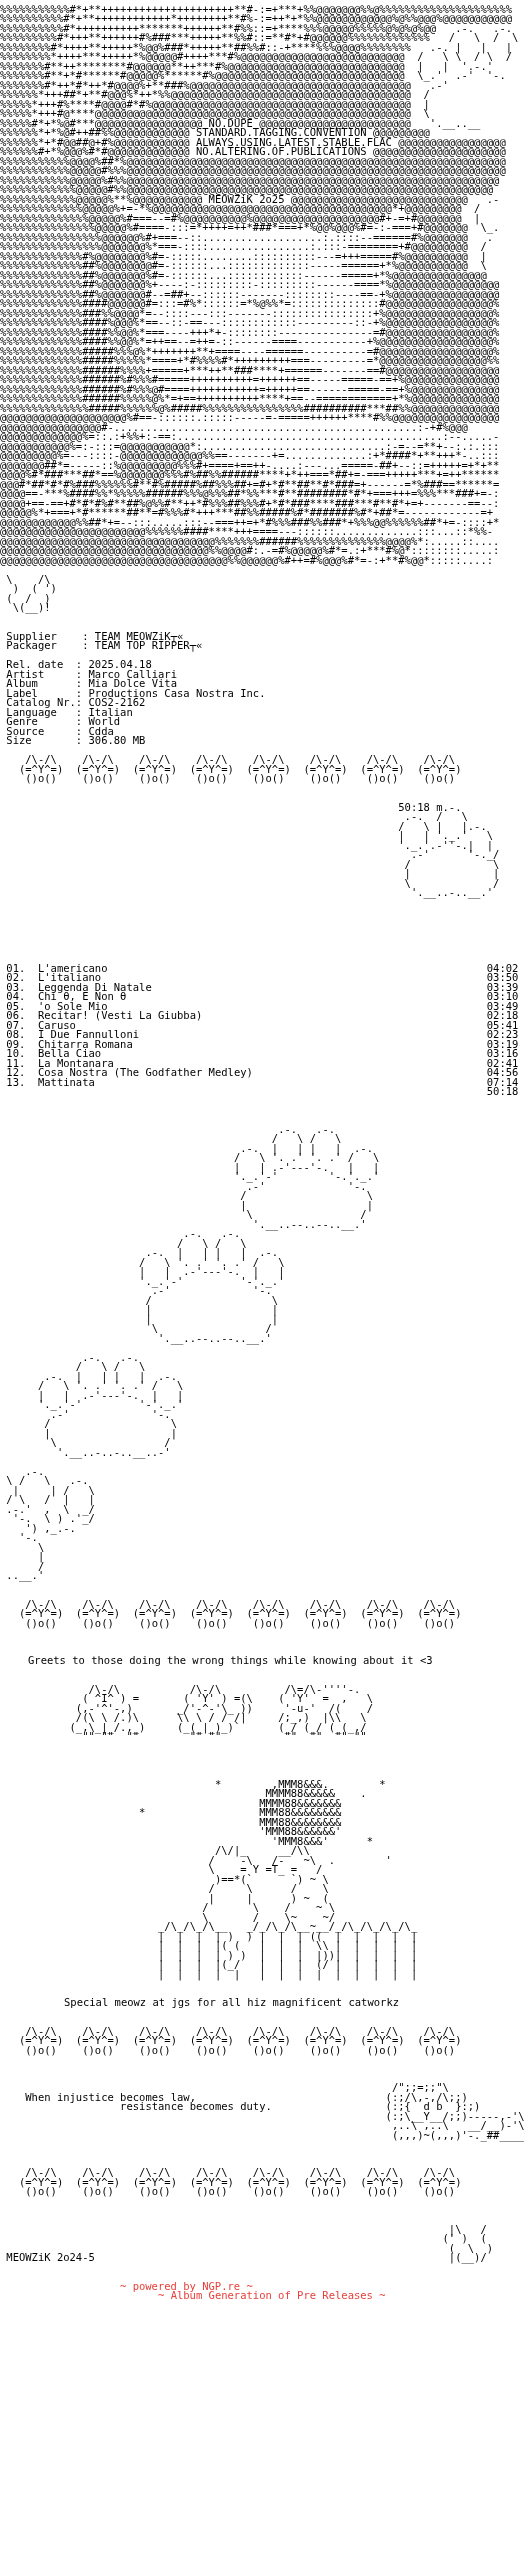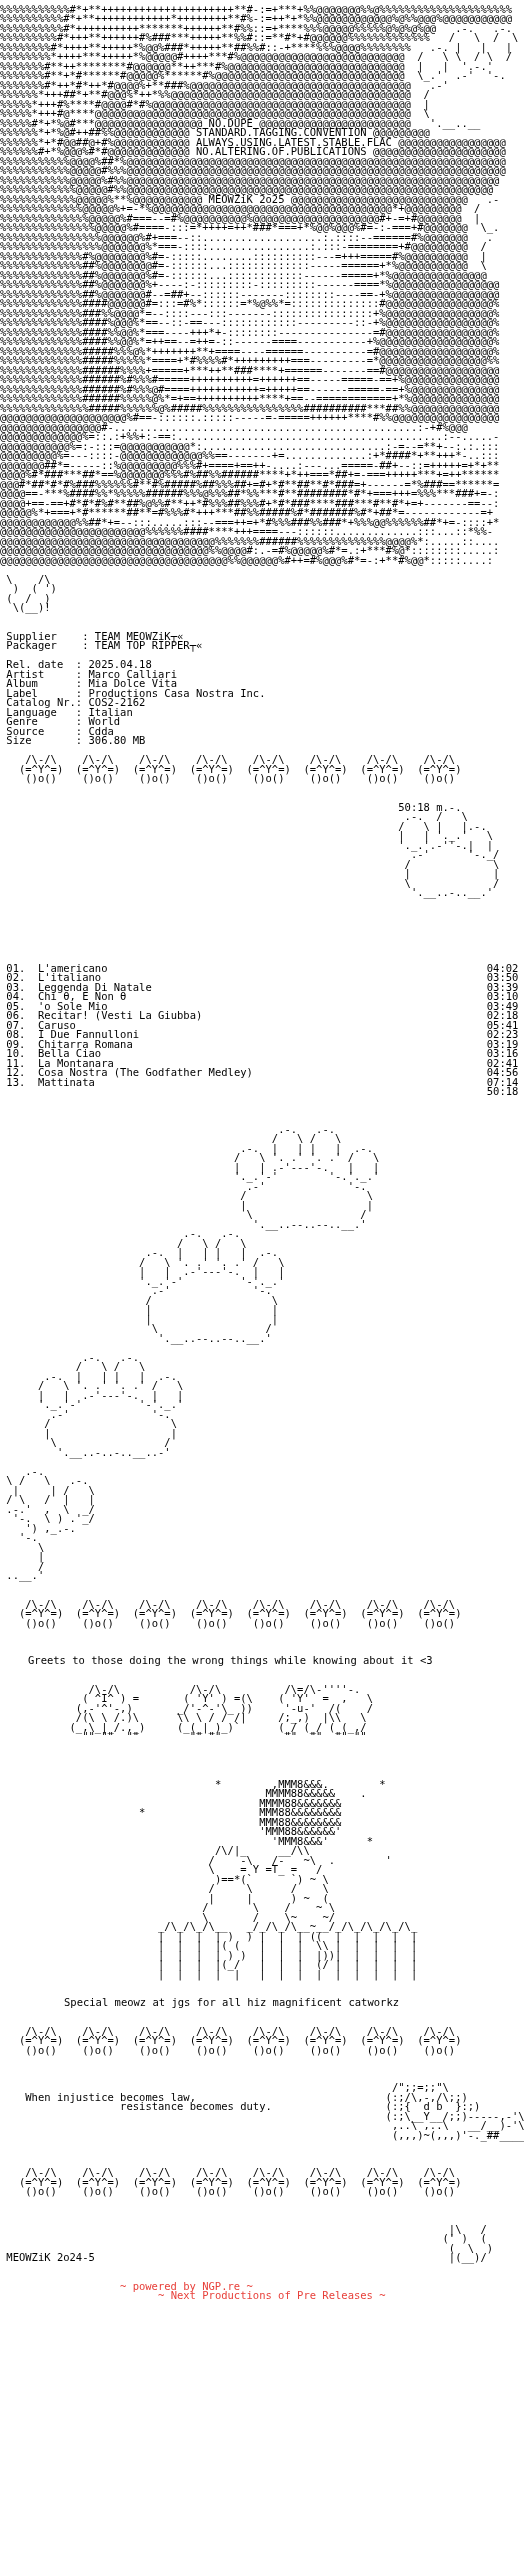--- a/index.html
+++ b/index.html
@@ -209,15 +209,15 @@
                                                               ,..\ ,..\   __/__)-'\
                                                               (,,,)~(,,,)'-._##____)</pre>
   <pre style="margin-top:28px">    /\-/\    /\-/\    /\-/\    /\-/\    /\-/\    /\-/\    /\-/\    /\-/\
    (=^Y^=)  (=^Y^=)  (=^Y^=)  (=^Y^=)  (=^Y^=)  (=^Y^=)  (=^Y^=)  (=^Y^=)
     ()o()    ()o()    ()o()    ()o()    ()o()    ()o()    ()o()    ()o()</pre>
   <pre style="margin-top:28px">                                                                       |\   /
                                                                       (' )  (
                                                                        (  \  )
  MEOWZiK 2o24-5                                                        |(__)/</pre>
   <pre class="red" style="margin-top:19px;padding-left:120px">~ powered by NGP.re ~</pre>
-  <pre class="red" style="padding-left:158px">~ Next Productions of Pre Releases ~</pre>
+  <pre class="red" style="padding-left:158px">~ Album Generation of Pre Releases ~</pre>
 </div>
 
 
 </body></html>

